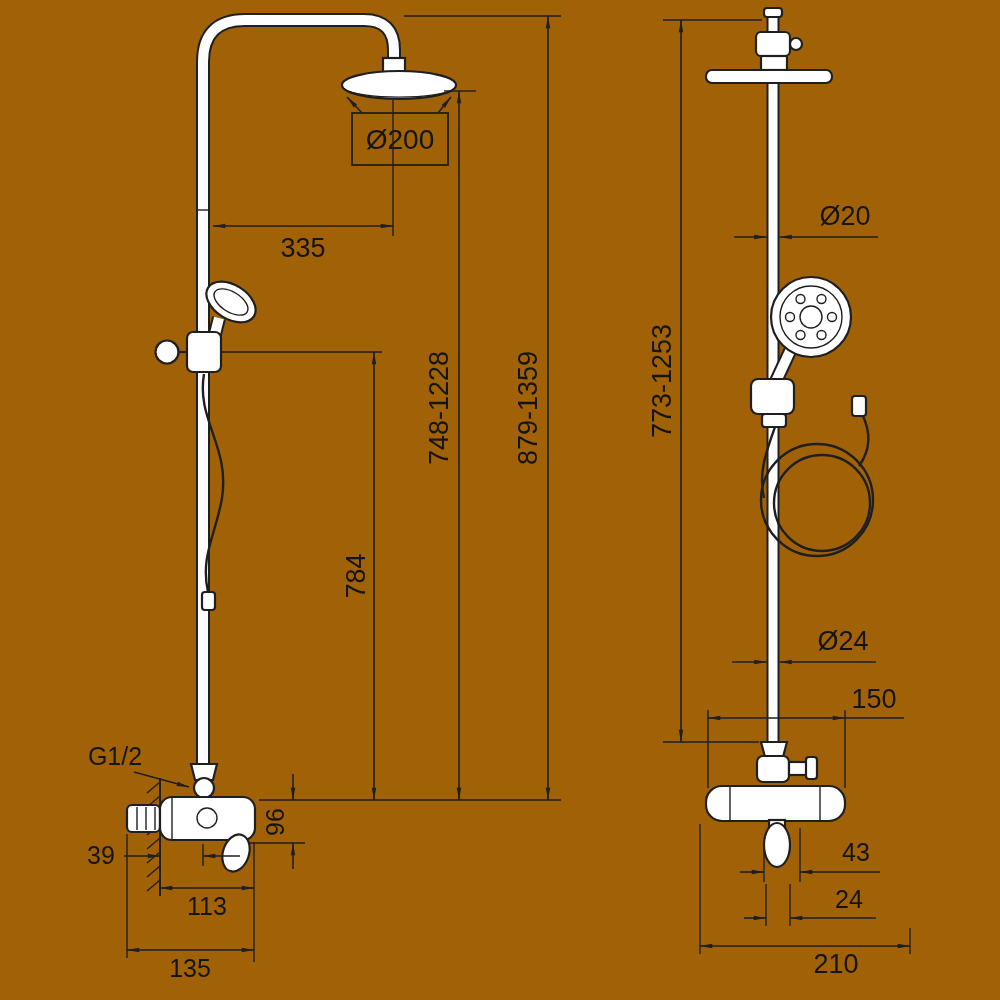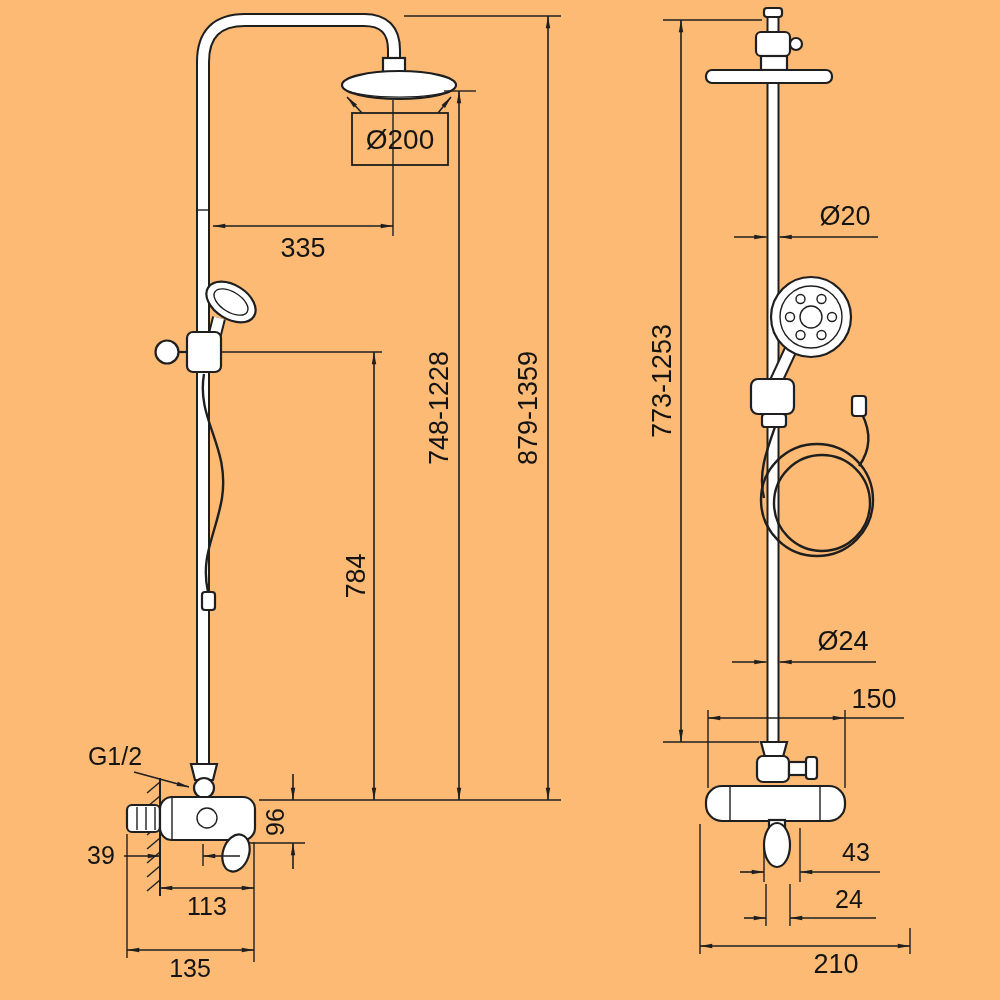--- a/index.html
+++ b/index.html
@@ -1,16 +1,16 @@
 <!DOCTYPE html>
 <html><head>
 <meta charset="utf-8">
 <style>
   html,body{margin:0;padding:0;background:#ffffff;}
-  .wrap{position:relative;width:1000px;height:1000px;background:#fdba74;overflow:hidden;}
+  .wrap{position:relative;width:1000px;height:1000px;background:#a16207;overflow:hidden;}
   svg{display:block;}
   .po14{stroke:#1f1f1f;stroke-width:14;fill:none;}
   .pi10{stroke:#ffffff;stroke-width:10;fill:none;}
   .po13{stroke:#1f1f1f;stroke-width:13;fill:none;}
   .pi9{stroke:#ffffff;stroke-width:9;fill:none;}
   .po12{stroke:#1f1f1f;stroke-width:14;fill:none;}
   .pi8{stroke:#ffffff;stroke-width:10;fill:none;}
   .part{stroke:#1f1f1f;stroke-width:2.2;fill:#ffffff;}
   .thin{stroke:#1f1f1f;stroke-width:1.4;fill:none;}
   .thin2{stroke:#1f1f1f;stroke-width:2.4;fill:none;}

